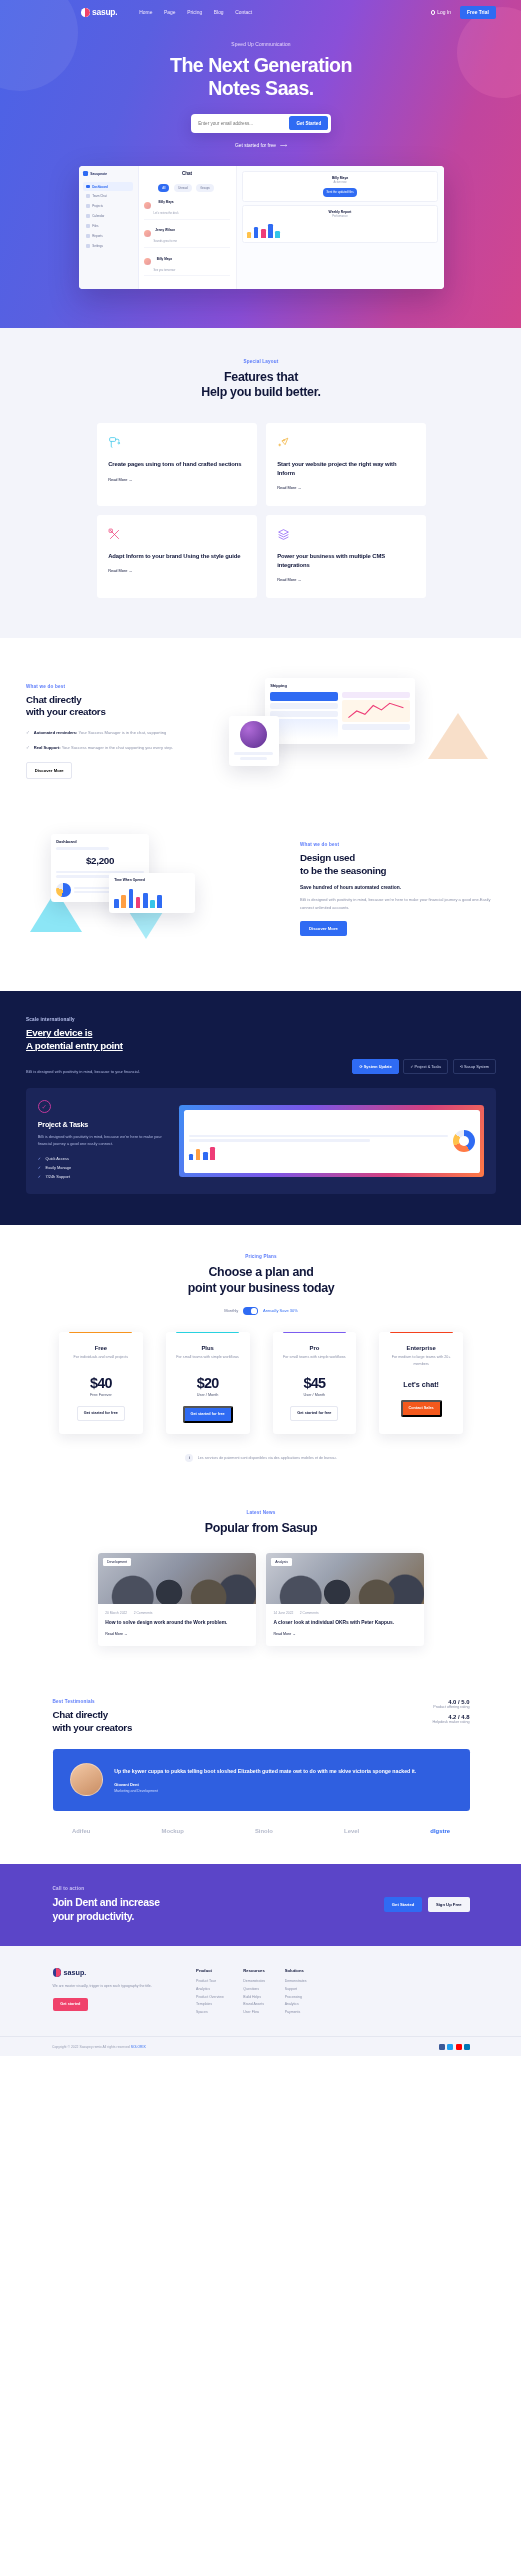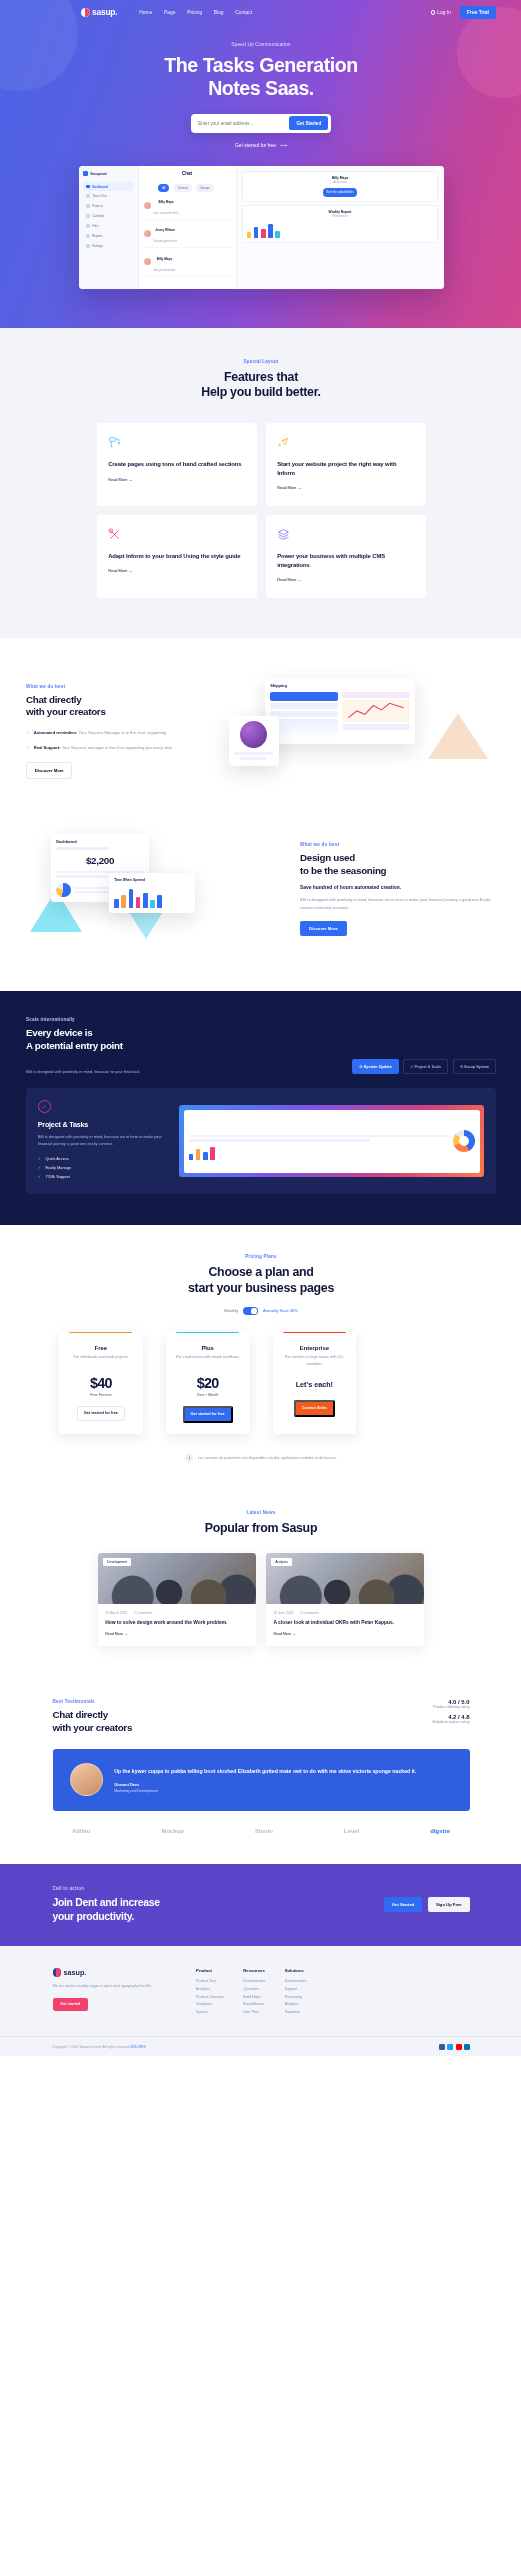--- a/index.html
+++ b/index.html
@@ -132,21 +132,21 @@
   .bars { display:flex; align-items:flex-end; gap:2.6px; height:22px; margin-top:3.9px;}
   .bars i { width:4.6px; background:#2f6bf3; border-radius:1.3px 1.3px 0 0; display:block;}
   .tri { position:absolute; width:0;height:0; }
 
   .sec-design { padding:14.4px 0 40px; }
 
   
   .dark { background:#111a47; padding:26px 0 31px; color:#fff; position:relative; overflow:hidden;}
   .dark-inner { width:470px; margin:0 auto; }
   .dark .eyebrow { color:#b9c3ef; }
-  .dark h2 { font-size:9.8px; line-height:1.3; font-weight:bold; margin-top:5.2px; letter-spacing:-0.3px;}
+  .dark h2 { font-size:9.8px; line-height:1.3; font-weight:bold; margin-top:5.2px; letter-spacing:-0.3px;text-decoration:underline;}
   .dark-row { display:flex; align-items:flex-end; justify-content:space-between; margin-top:6.5px;}
   .dark-sub { font-size:4px; color:#aeb7e0; }
   .tabs { display:flex; gap:4.6px; }
   .tab { font-size:3.9px; border:0.7px solid #2b3768; border-radius:2px; padding:3.9px 5.9px; color:#d6dcf5;}
   .tab.on { background:#2f6bf3; border-color:#2f6bf3; color:#fff; font-weight:bold;}
   .dark-panel {
     margin-top:14.4px; background:#1b2559; border-radius:3.9px; padding:11.7px;
     display:flex; gap:11.7px; align-items:center;
   }
   .dp-left { width:130px; }
@@ -282,21 +282,21 @@
           <span class="user-ic"></span>
           <span>Log In</span>
         </span>
         <button class="btn-trial">Free Trial</button>
       </div>
     </nav>
 
     <div class="hero-body">
       <div class="eyebrow-hero">Speed Up Communication</div>
       <h1 class="hero-h1">
-        <span>The Tasks Generation</span><br>
+        <span>The Next Generation</span><br>
         <span>Notes Saas.</span>
       </h1>
       <div class="hero-form">
         <input type="text" placeholder="Enter your email address..." style="">
         <button class="btn-getstarted">Get Started</button>
       </div>
       <div class="hero-sub">
         <span>Get started for free</span>
         <span class="arrow">⟶</span>
       </div>
@@ -581,21 +581,21 @@
           </div>
         </div>
       </div>
     </div>
   </section>
 
   <section class="pricing">
     <div class="eyebrow">Pricing Plans</div>
     <h2 class="h2">
       <span>Choose a plan and</span><br>
-      <span>start your business pages</span>
+      <span>point your business today</span>
     </h2>
     <div class="toggle-row">
       <span>Monthly</span>
       <span class="switch"></span>
       <span class="act">Annually Save 30%</span>
     </div>
     <div class="pgrid">
       <div class="pcard">
         <span class="ptop" style="background:#f7941e"></span>
         <h4>Free</h4>
@@ -606,24 +606,32 @@
       </div>
       <div class="pcard">
         <span class="ptop" style="background:#28d2e0"></span>
         <h4>Plus</h4>
         <p class="pdesc">For small teams with simple workflows</p>
         <div class="price">$20</div>
         <div class="pper">User / Month</div>
         <button class="pbtn solid">Get started for free</button>
       </div>
       <div class="pcard">
+        <span class="ptop" style="background:#7b5cf0"></span>
+        <h4>Pro</h4>
+        <p class="pdesc">For small teams with simple workflows</p>
+        <div class="price">$45</div>
+        <div class="pper">User / Month</div>
+        <button class="pbtn ghost">Get started for free</button>
+      </div>
+      <div class="pcard">
         <span class="ptop" style="background:#f4411d"></span>
         <h4>Enterprise</h4>
         <p class="pdesc">For medium to large teams with 20+ members</p>
-        <div class="letschat">Let's each!</div>
+        <div class="letschat">Let's chat!</div>
         <div class="pper"></div>
         <button class="pbtn orange">Contact Sales</button>
       </div>
     </div>
     <div class="note">
       <span class="i">i</span>
       <p>Les services de paiement sont disponibles via des applications mobiles et de bureau.</p>
     </div>
   </section>
 

